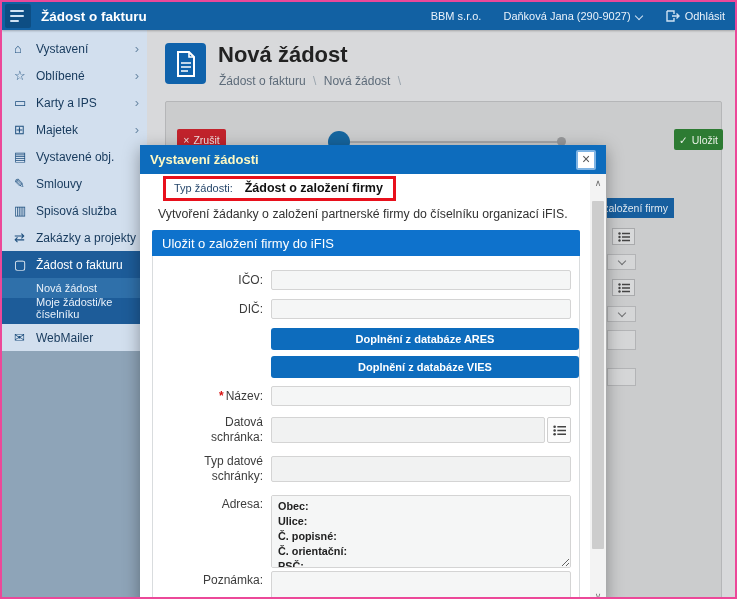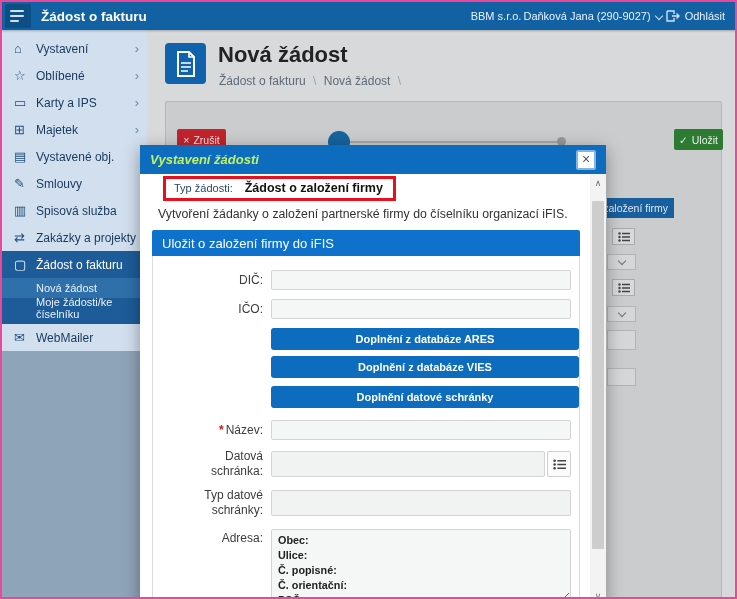--- a/index.html
+++ b/index.html
@@ -11,21 +11,21 @@
   
   .topbar { position:absolute; left:0; top:0; width:733px; height:28px;
             background:#1261a3; display:flex; align-items:center; z-index:40;
             box-shadow:0 1px 2px rgba(0,0,0,.25); }
   .hamburger { width:26px; height:24px; margin-left:3px; background:#0d4e84; border-radius:2px;
                display:flex; flex-direction:column; justify-content:center; gap:3px;
                padding:0 5px; cursor:pointer; }
   .hamburger i { display:block; height:2px; background:#cfe2f3; border-radius:1px; }
   .hamburger i:nth-child(1){width:14px;} .hamburger i:nth-child(2){width:14px;} .hamburger i:nth-child(3){width:9px;}
   .topbar-title { color:#fff; font-size:13.5px; font-weight:700; margin-left:10px; }
-  .topbar-right { margin-left:auto; display:flex; align-items:center; gap:2px;
+  .topbar-right { margin-left:auto; display:flex; align-items:center; gap:22px;
                   padding-right:10px; color:#eaf2fa; font-size:11px; }
   .user-menu, .logout { display:flex; align-items:center; gap:5px; cursor:pointer; }
   .chev-down { width:8px; height:8px; display:inline-block; position:relative; }
   .chev-down::before { content:""; position:absolute; left:0; top:1px; width:5px; height:5px;
                        border-right:1.5px solid #cfe2f3; border-bottom:1.5px solid #cfe2f3;
                        transform:rotate(45deg); }
 
   
   .sidebar { position:absolute; left:0; top:28px; width:145px; height:567px;
              background:#8ea4b8; z-index:20; }
@@ -74,21 +74,21 @@
                  background:#d5d6d7; border:1px solid #b3b4b6; display:flex;
                  align-items:center; justify-content:center; cursor:pointer; }
   .frag-select .chv { width:6px; height:6px; border-right:1.5px solid #6f7072;
                       border-bottom:1.5px solid #6f7072; transform:rotate(45deg); margin-top:-3px; }
   .frag-input { position:absolute; left:460px; width:29px; background:#d5d6d7; border:1px solid #b3b4b6; }
 
   
   .modal { position:absolute; left:138px; top:143px; width:466px; height:460px;
            background:#fff; z-index:50; box-shadow:0 4px 16px rgba(0,0,0,.35); }
   .modal-header { height:29px; background:#0d6cbd; display:flex; align-items:center; padding:0 10px; }
-  .modal-title { color:#bef264; font-size:13px; font-weight:700;font-style:italic; }
+  .modal-title { color:#fef9c3; font-size:13px; font-weight:700; }
   .modal-close { margin-left:auto; width:20px; height:20px; background:#fff;
                  border:2px solid #7fb4e4; border-radius:2px; color:#555;
                  font-size:14px; line-height:15px; text-align:center; cursor:pointer; }
   .modal-body { position:absolute; left:0; top:29px; right:16px; bottom:0; background:#fff; overflow:hidden; }
 
   .type-box { position:absolute; left:23px; top:2px; border:3px solid #e8101c;
               padding:2px 10px 3px 8px; display:inline-flex; align-items:baseline; gap:12px; background:#fff; }
   .type-label { font-size:11px; color:#27476b; }
   .type-value { font-size:12.5px; font-weight:700; color:#111; }
   .modal-desc { position:absolute; left:18px; top:33px; font-size:12.3px; color:#333; }
@@ -282,39 +282,36 @@
         <span class="type-label">Typ žádosti:</span>
         <span class="type-value">Žádost o založení firmy</span>
       </div>
       <div class="modal-desc">Vytvoření žádanky o založení partnerské firmy do číselníku organizací iFIS.</div>
 
       <div class="panel">
         <div class="panel-header">Uložit o založení firmy do iFIS</div>
         <div class="panel-body">
 
           <div class="row">
+            <label class="flabel">IČO:</label>
+            <div class="ctrl">
+                <input class="tinput" style="">
+              </div>
+          </div>
+
+          <div class="row">
             <label class="flabel">DIČ:</label>
-            <div class="ctrl">
-                <input class="tinput" style="">
-              </div>
-          </div>
-
-          <div class="row">
-            <label class="flabel">IČO:</label>
             <div class="ctrl">
                 <input class="tinput" style="">
               </div>
           </div>
 
           <div class="btnrow">
             <button class="blue-btn">Doplnění z databáze ARES</button>
             <button class="blue-btn">Doplnění z databáze VIES</button>
-          </div>
-          <div class="btnrow" style="margin-bottom:12px;">
-            <button class="blue-btn">Doplnění datové schránky</button>
           </div>
 
           <div class="row">
             <label class="flabel"><span class="req">*</span><span>Název:</span></label>
             <div class="ctrl">
                 <input class="tinput" style="">
               </div>
           </div>
 
           <div class="row">

